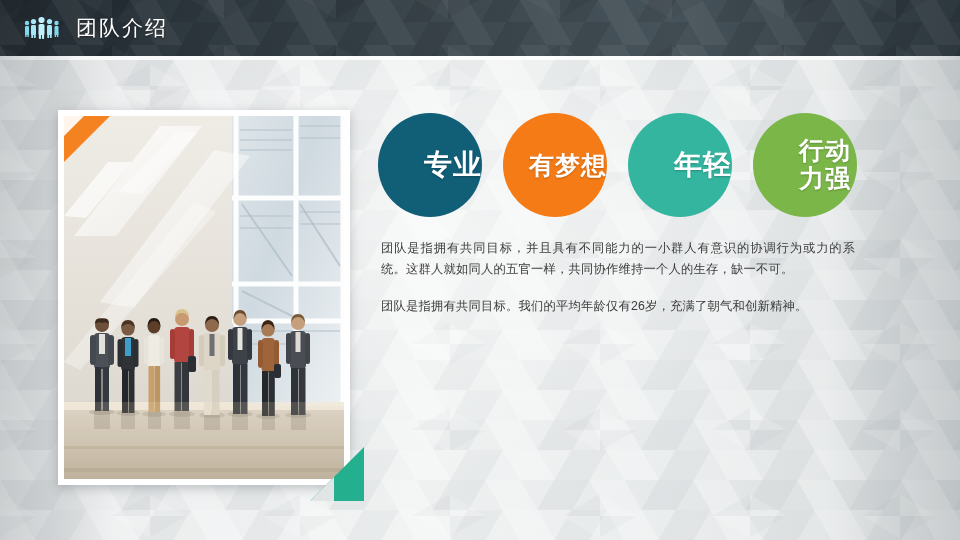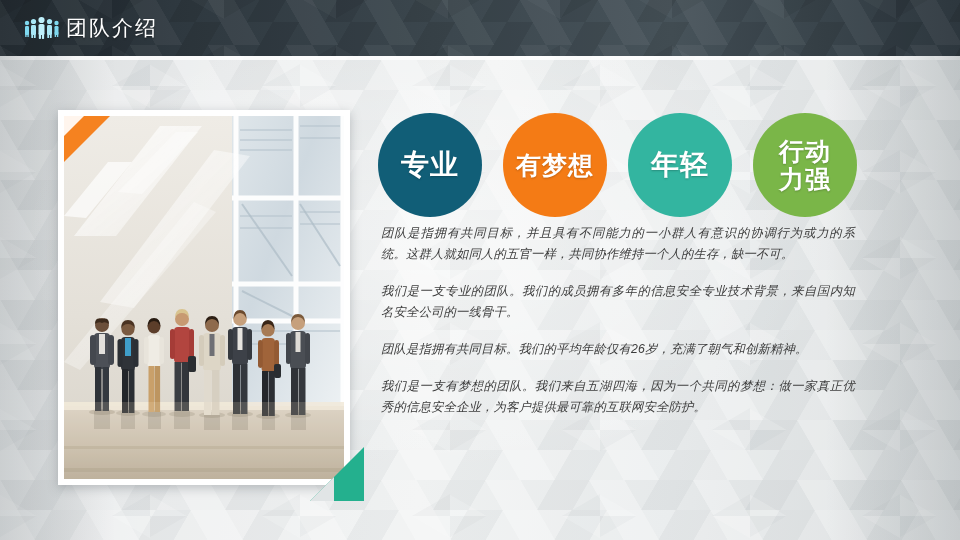--- a/index.html
+++ b/index.html
@@ -85,21 +85,21 @@
     left: 0; top: 56px;
     width: 960px; height: 4px;
     background: linear-gradient(90deg, rgba(255,255,255,.0) 0%, rgba(255,255,255,.75) 8%, rgba(255,255,255,.85) 50%, rgba(255,255,255,.75) 92%, rgba(255,255,255,0) 100%);
   }
   .header-inner {
     position: absolute;
     left: 22px; top: 0;
     height: 56px;
     display: flex;
     align-items: center;
-    gap: 4px;
+    gap: 14px;
   }
   .team-icon {
     width: 40px; height: 26px;
     position: relative;
     display: block;
   }
   .header-title {
     color: #ffffff;
     font-size: 21px;
     letter-spacing: 2px;
@@ -165,45 +165,44 @@
     width: 470px; height: 104px;
     display: flex;
     align-items: center;
     gap: 21px;
   }
   .circle {
     width: 104px; height: 104px;
     border-radius: 50%;
     display: flex;
     align-items: center;
-    justify-content: center;
+    justify-content: flex-end;
     text-align: center;
     color: #ffffff;
     font-size: 28px;
     font-weight: 700;
     line-height: 1.12;
     letter-spacing: 1px;
     text-shadow: 0 1px 2px rgba(0,0,0,.22);
     box-sizing: border-box;
     flex: 0 0 auto;
   }
   .circle.c-small { font-size: 25px; }
-  .circle.c-two { font-size: 25px; padding: 0 6px; }
+  .circle.c-two { font-size: 25px; padding: 0 6px; font-family: Liberation Serif, serif; }
 
   
   .body-text {
     position: absolute;
-    left: 381px; top: 223px;
+    left: 381px; top: 238px;
     width: 474px;
     color: #3c3c3c;
     font-size: 12.3px;
     line-height: 21px;
     letter-spacing: .2px;
     text-align: justify;
-    font-style: italic;
   }
   .body-text p { margin: 0 0 16px 0; }
   .body-text p:last-child { margin-bottom: 0; }
 </style>
 </head>
 <body>
 
 <div class="slide">
 
   <div class="bg-base"></div>
@@ -457,18 +456,16 @@
     <div class="circle c-two" style="background: rgb(122, 182, 72);">
       <span>
         <span>行动</span><br>
         <span>力强</span>
       </span>
     </div>
   </div>
 
   <div class="body-text" style="color: rgb(60, 60, 60);">
     <p>团队是指拥有共同目标，并且具有不同能力的一小群人有意识的协调行为或力的系统。这群人就如同人的五官一样，共同协作维持一个人的生存，缺一不可。</p>
-    <p>我们是一支专业的团队。我们的成员拥有多年的信息安全专业技术背景，来自国内知名安全公司的一线骨干。</p>
     <p>团队是指拥有共同目标。我们的平均年龄仅有26岁，充满了朝气和创新精神。</p>
-    <p>我们是一支有梦想的团队。我们来自五湖四海，因为一个共同的梦想：做一家真正优秀的信息安全企业，为客户提供最可靠的互联网安全防护。</p>
   </div>
 
 </div>
 
 </body></html>

